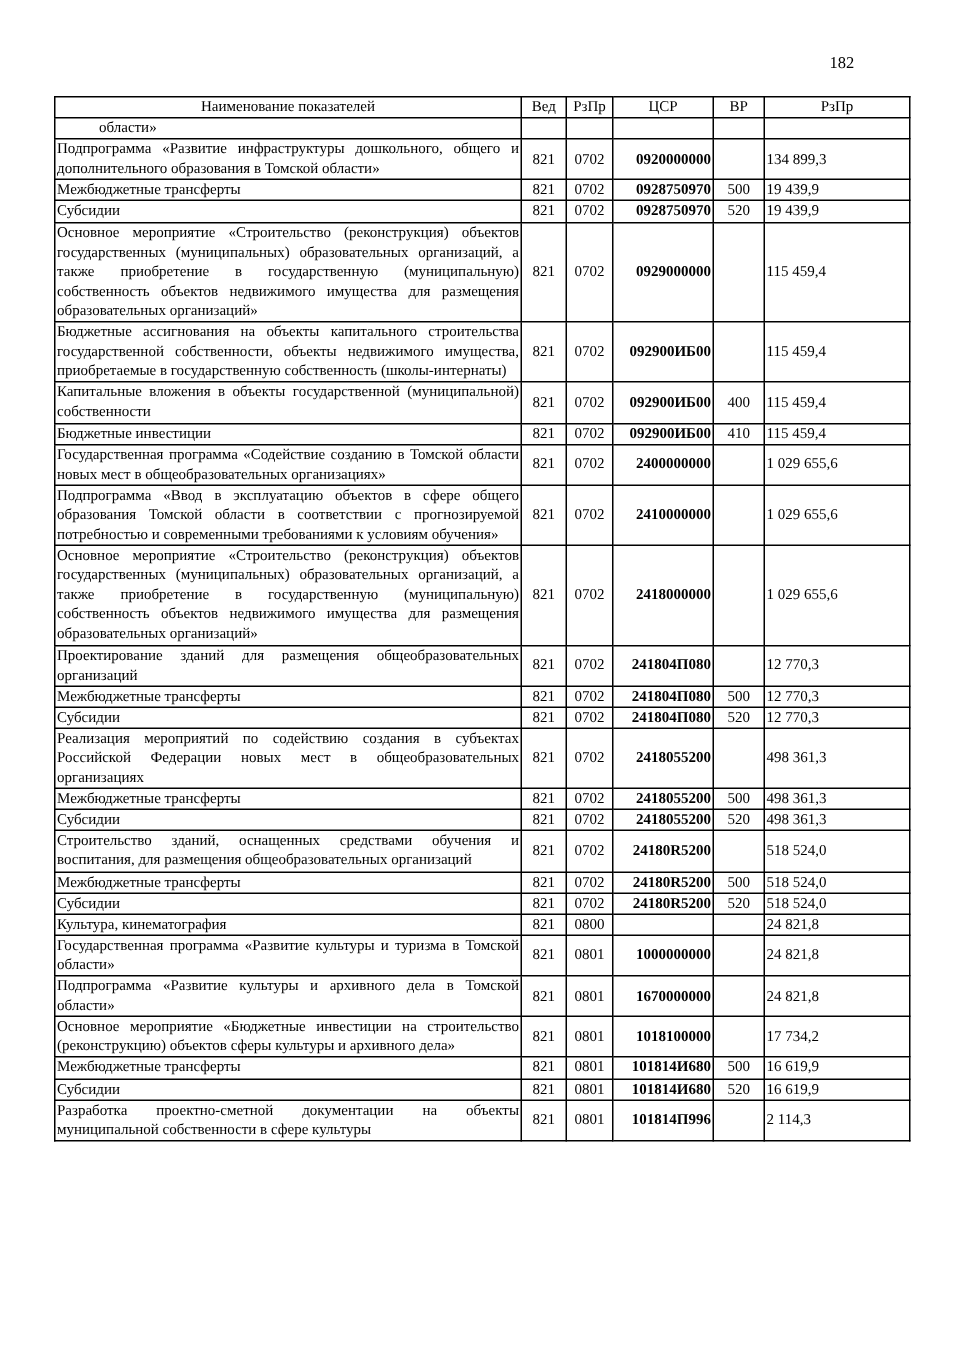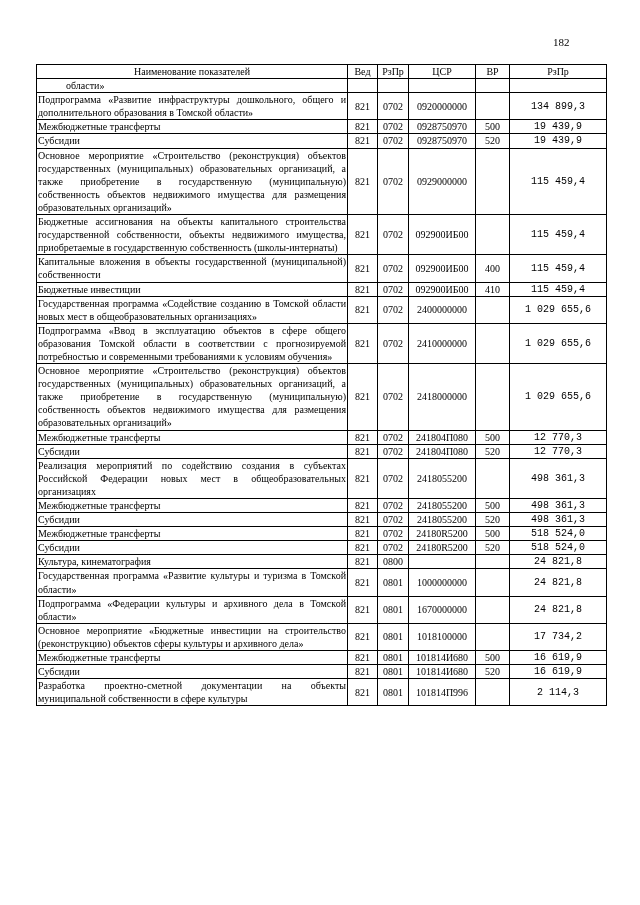--- a/index.html
+++ b/index.html
@@ -7,22 +7,22 @@
          font-family: "Liberation Serif", "DejaVu Serif", serif; color: #000; }
   .page-number { position: absolute; top: 36px; left: 553px; font-size: 11px; }
   table.budget { position: absolute; top: 64px; left: 36px; width: 570px;
                  border-collapse: collapse; table-layout: fixed; font-size: 10px; line-height: 13.1px; }
   table.budget td, table.budget th { border: 1px solid #000; padding: 0 1px; vertical-align: middle; }
   table.budget th { font-weight: normal; text-align: center; height: 12px; }
   col.c-name { width: 311px; } col.c-ved { width: 30px; } col.c-rz { width: 31px; }
   col.c-csr { width: 67px; } col.c-vr { width: 34px; } col.c-sum { width: 97px; }
   td.name { text-align: justify; text-align-last: left; }
   td.ctr { text-align: center; }
-  td.csr { text-align: center; padding-left: 3px; }
-  td.sum { text-align: center; font-family: Liberation Mono, monospace; }
+  td.csr { text-align: right; padding-left: 3px; font-weight: bold; }
+  td.sum { text-align: left; }
 </style>
 </head>
 <body>
 
 <div class="page-number">182</div>
 
 <table class="budget">
   <colgroup>
     <col class="c-name">
       <col class="c-ved">
@@ -124,36 +124,44 @@
       </tr>
       <tr>
         <td class="name">Основное мероприятие «Строительство (реконструкция) объектов государственных (муниципальных) образовательных организаций, а также приобретение в государственную (муниципальную) собственность объектов недвижимого имущества для размещения образовательных организаций»</td>
         <td class="ctr">821</td>
         <td class="ctr">0702</td>
         <td class="csr">2418000000</td>
         <td class="ctr"></td>
         <td class="sum">1 029 655,6</td>
       </tr>
       <tr>
-        <td class="name">Межбюджетные трансферты</td>
+        <td class="name">Проектирование зданий для размещения общеобразовательных организаций</td>
         <td class="ctr">821</td>
         <td class="ctr">0702</td>
         <td class="csr">241804П080</td>
-        <td class="ctr">500</td>
+        <td class="ctr"></td>
         <td class="sum">12 770,3</td>
       </tr>
       <tr>
-        <td class="name">Субсидии</td>
+        <td class="name">Межбюджетные трансферты</td>
         <td class="ctr">821</td>
         <td class="ctr">0702</td>
         <td class="csr">241804П080</td>
-        <td class="ctr">520</td>
+        <td class="ctr">500</td>
         <td class="sum">12 770,3</td>
       </tr>
       <tr>
+        <td class="name">Субсидии</td>
+        <td class="ctr">821</td>
+        <td class="ctr">0702</td>
+        <td class="csr">241804П080</td>
+        <td class="ctr">520</td>
+        <td class="sum">12 770,3</td>
+      </tr>
+      <tr>
         <td class="name">Реализация мероприятий по содействию создания в субъектах Российской Федерации новых мест в общеобразовательных организациях</td>
         <td class="ctr">821</td>
         <td class="ctr">0702</td>
         <td class="csr">2418055200</td>
         <td class="ctr"></td>
         <td class="sum">498 361,3</td>
       </tr>
       <tr>
         <td class="name">Межбюджетные трансферты</td>
         <td class="ctr">821</td>
@@ -162,20 +170,28 @@
         <td class="ctr">500</td>
         <td class="sum">498 361,3</td>
       </tr>
       <tr>
         <td class="name">Субсидии</td>
         <td class="ctr">821</td>
         <td class="ctr">0702</td>
         <td class="csr">2418055200</td>
         <td class="ctr">520</td>
         <td class="sum">498 361,3</td>
+      </tr>
+      <tr>
+        <td class="name">Строительство зданий, оснащенных средствами обучения и воспитания, для размещения общеобразовательных организаций</td>
+        <td class="ctr">821</td>
+        <td class="ctr">0702</td>
+        <td class="csr">24180R5200</td>
+        <td class="ctr"></td>
+        <td class="sum">518 524,0</td>
       </tr>
       <tr>
         <td class="name">Межбюджетные трансферты</td>
         <td class="ctr">821</td>
         <td class="ctr">0702</td>
         <td class="csr">24180R5200</td>
         <td class="ctr">500</td>
         <td class="sum">518 524,0</td>
       </tr>
       <tr>
@@ -196,21 +212,21 @@
       </tr>
       <tr>
         <td class="name">Государственная программа «Развитие культуры и туризма в Томской области»</td>
         <td class="ctr">821</td>
         <td class="ctr">0801</td>
         <td class="csr">1000000000</td>
         <td class="ctr"></td>
         <td class="sum">24 821,8</td>
       </tr>
       <tr>
-        <td class="name">Подпрограмма «Федерации культуры и архивного дела в Томской области»</td>
+        <td class="name">Подпрограмма «Развитие культуры и архивного дела в Томской области»</td>
         <td class="ctr">821</td>
         <td class="ctr">0801</td>
         <td class="csr">1670000000</td>
         <td class="ctr"></td>
         <td class="sum">24 821,8</td>
       </tr>
       <tr>
         <td class="name">Основное мероприятие «Бюджетные инвестиции на строительство (реконструкцию) объектов сферы культуры и архивного дела»</td>
         <td class="ctr">821</td>
         <td class="ctr">0801</td>

